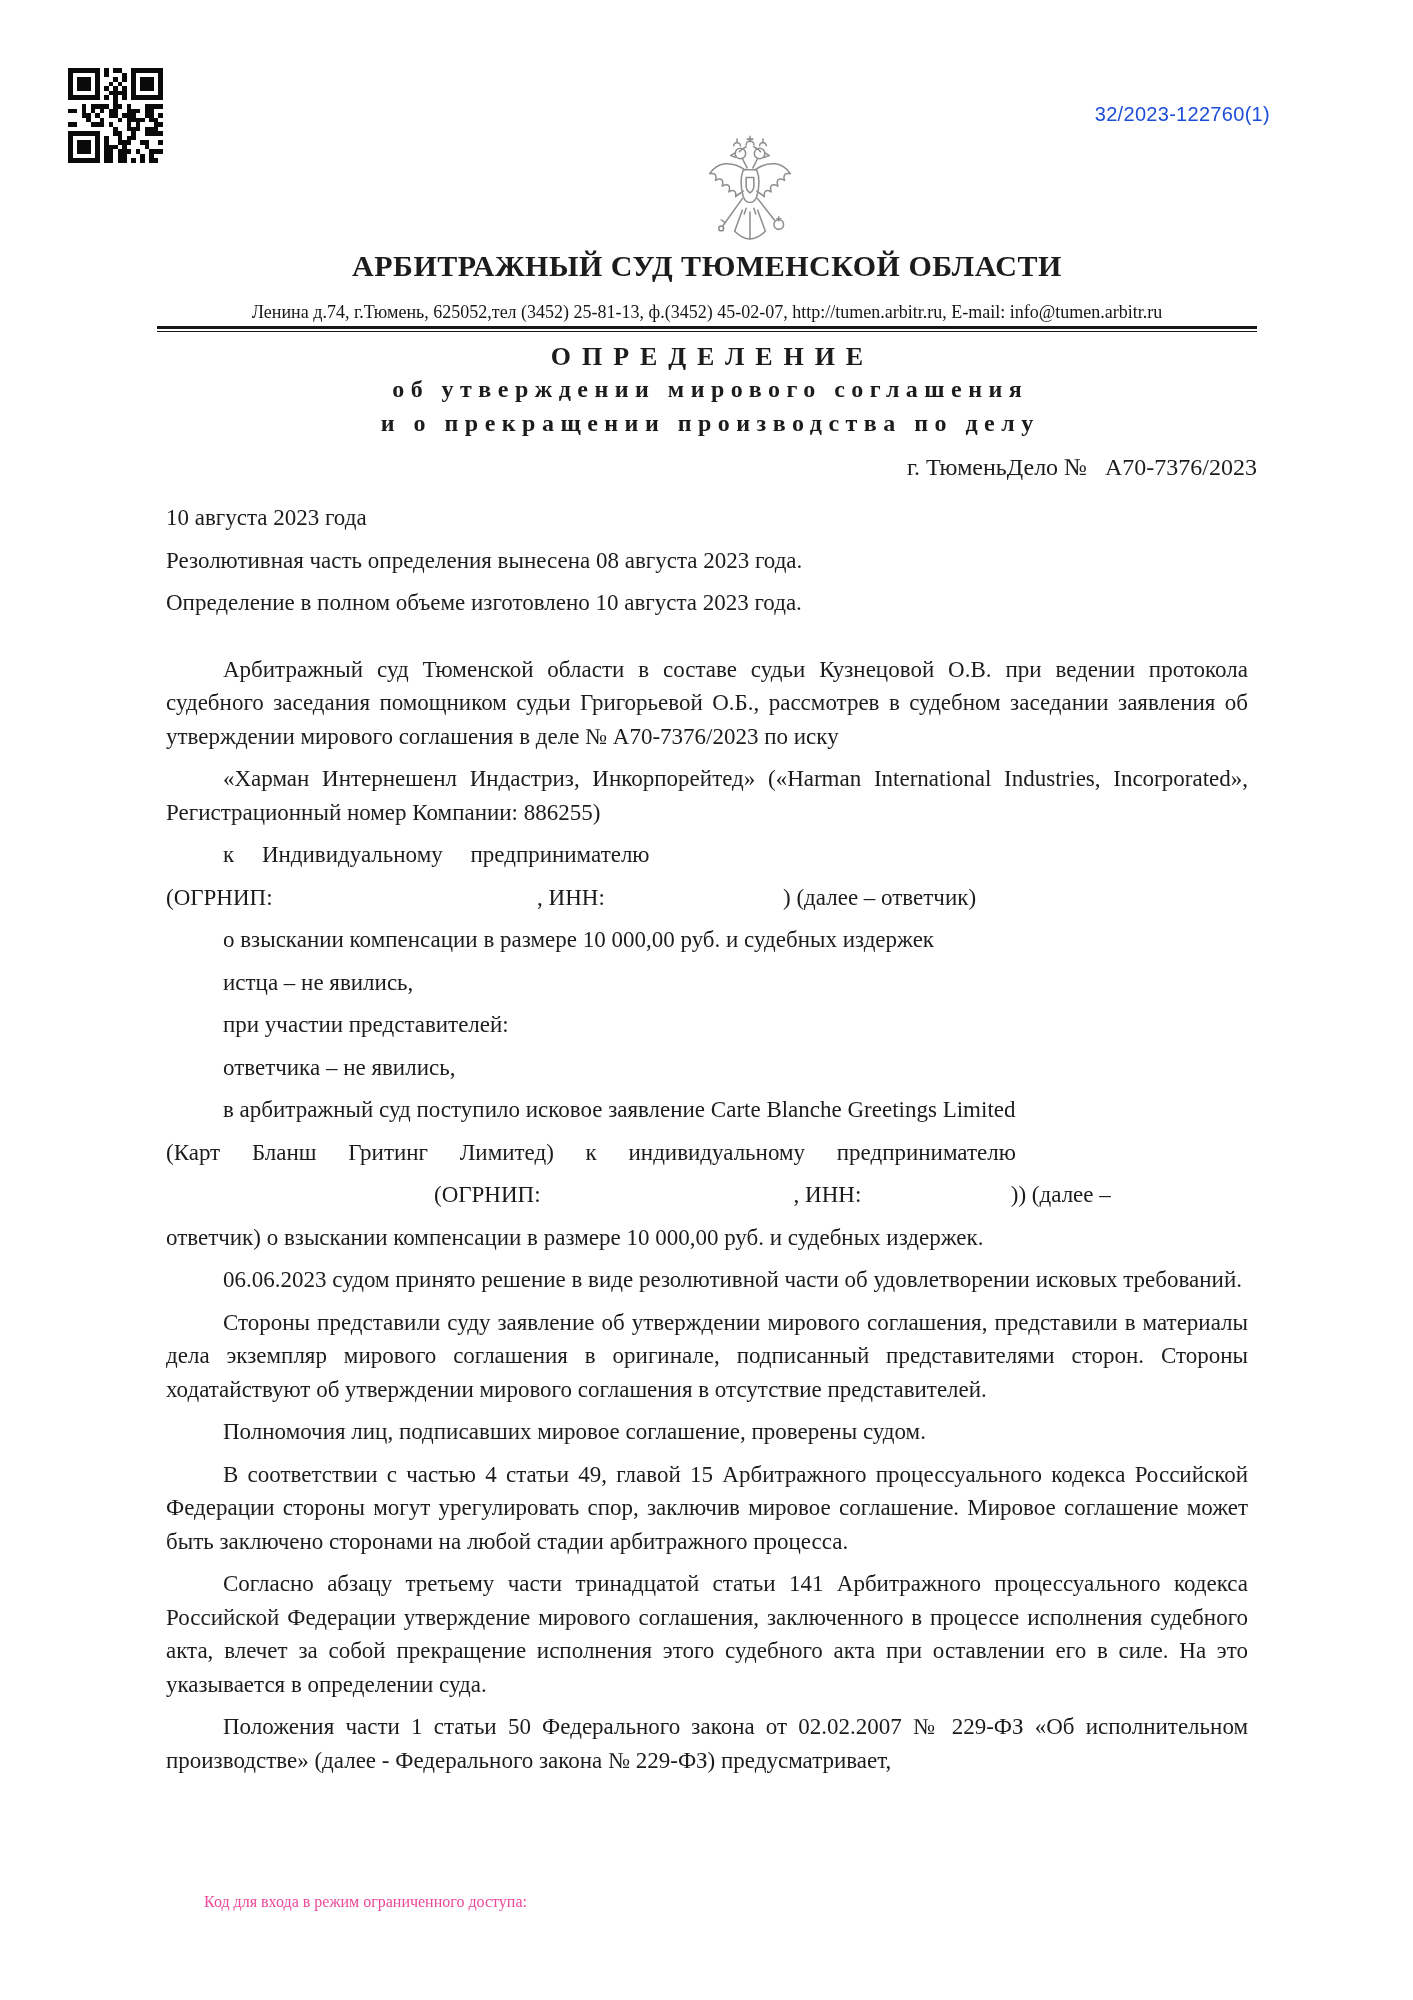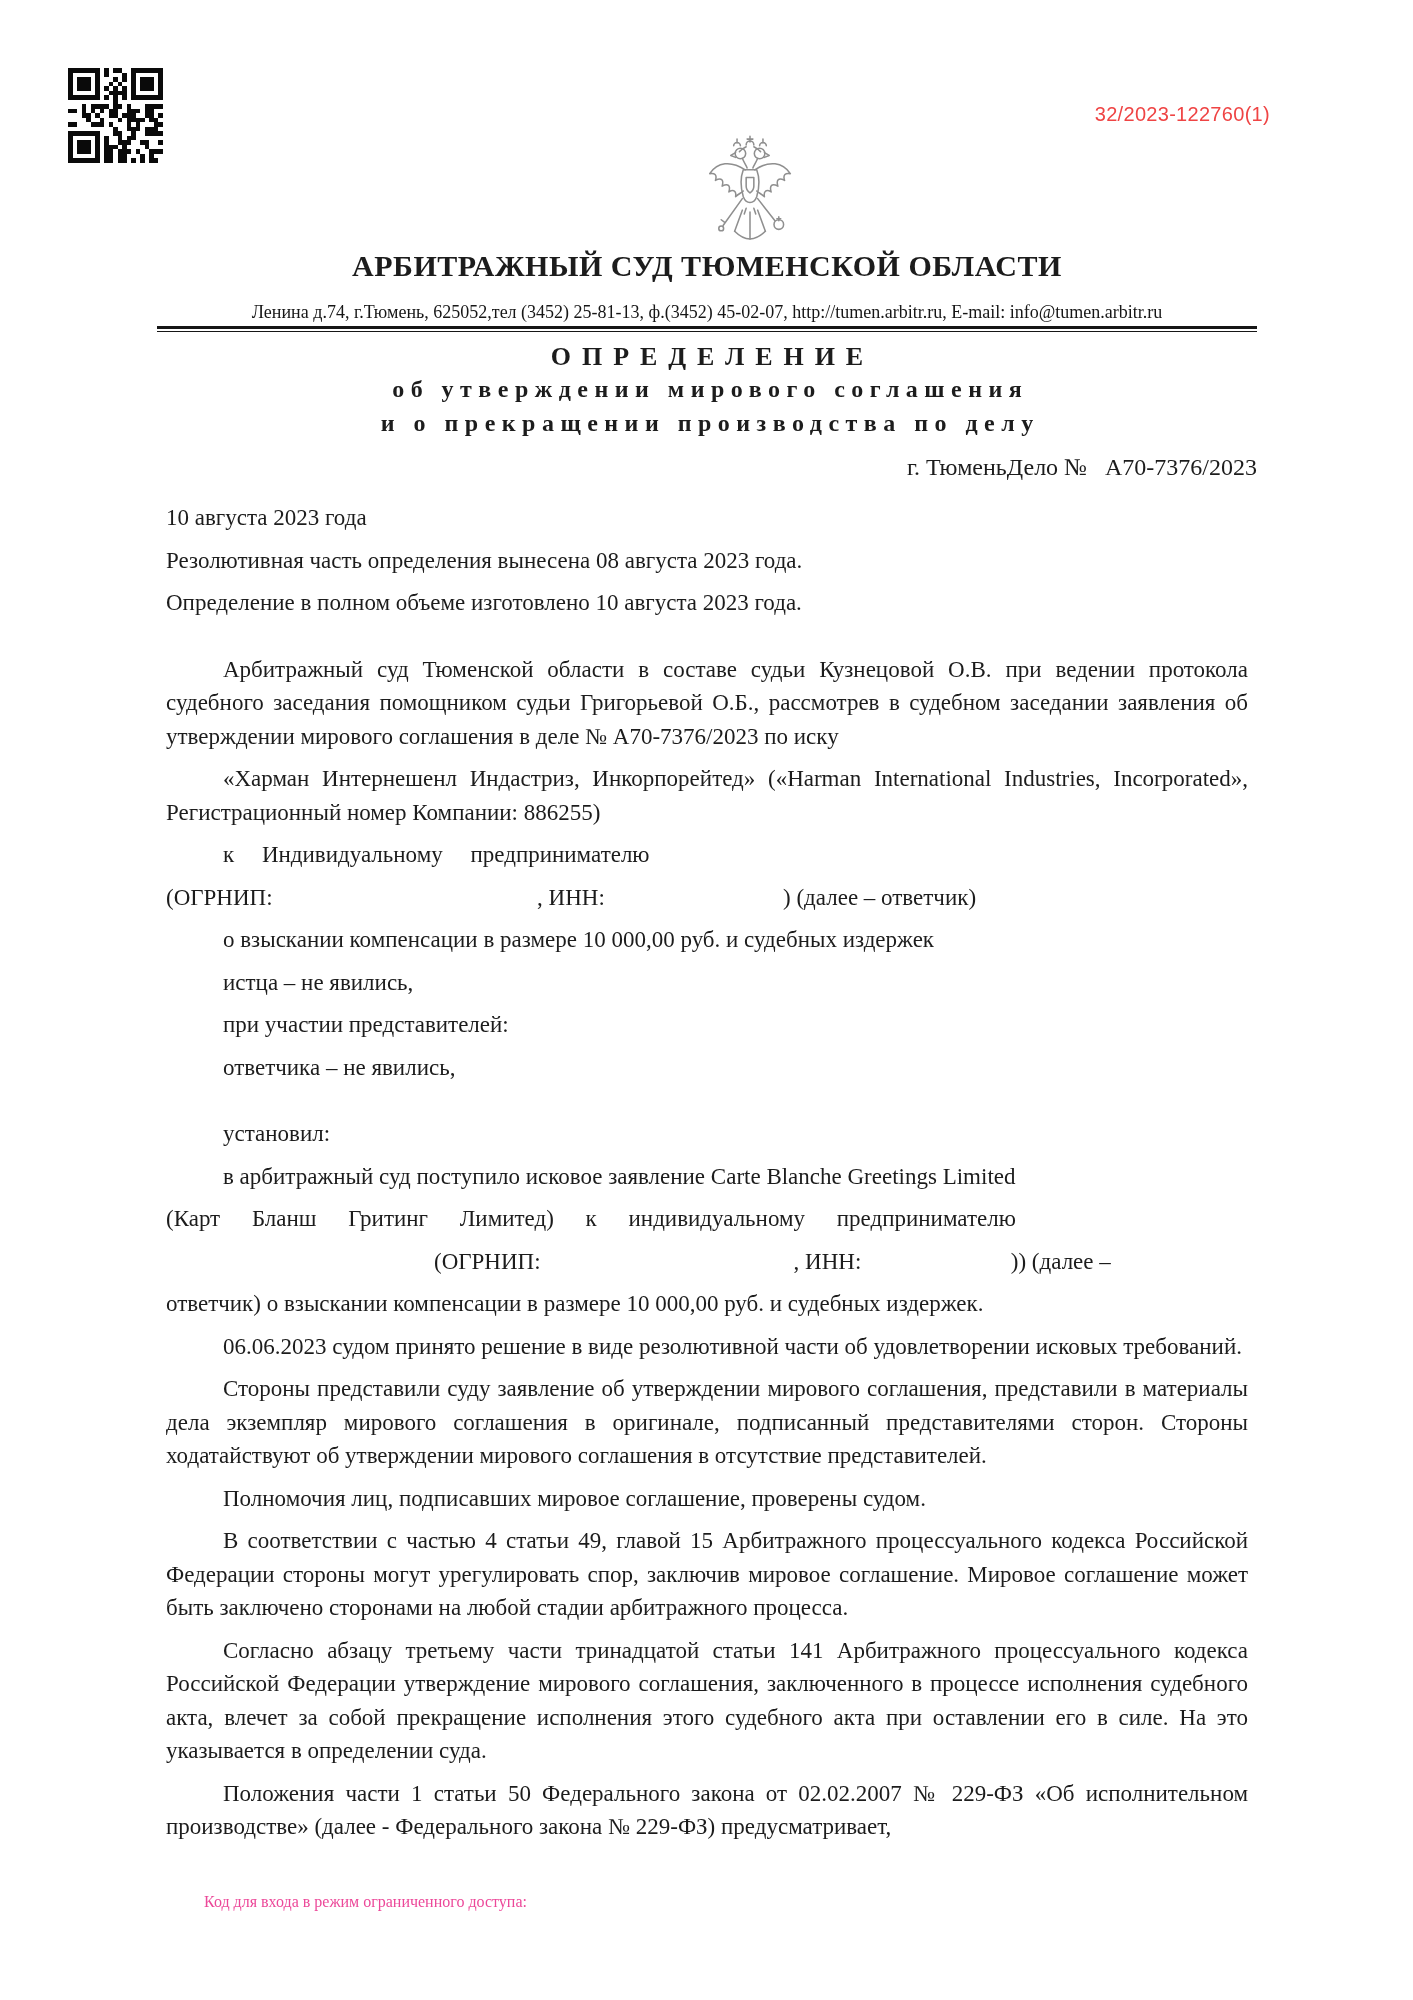--- a/index.html
+++ b/index.html
@@ -7,21 +7,21 @@
     position:relative;width:1413px;height:2000px;background:#ffffff;
     overflow:hidden;color:#1c1c1c;
     font-family:"Liberation Serif","DejaVu Serif",serif;
   }
   
   .qr{position:absolute;left:68px;top:68px;width:95px;height:95px;}
   .qr svg{width:100%;height:100%;shape-rendering:crispEdges;}
   .doc-number{
     position:absolute;top:103px;right:143px;
     font-family:"Liberation Sans","DejaVu Sans",sans-serif;
-    font-size:20px;color:#ef4444;letter-spacing:.3px;
+    font-size:20px;color:#1d4ed8;letter-spacing:.3px;
   }
   .coat{position:absolute;left:702px;top:126px;width:96px;height:128px;}
   .coat svg{width:100%;height:100%;}
   
   .header-block{position:absolute;left:157px;top:250px;width:1100px;text-align:center;}
   .court-name{font-size:30px;font-weight:bold;letter-spacing:.5px;line-height:32px;}
   .address-line{font-size:18px;line-height:22px;margin-top:19px;color:#161616;}
   .rule{height:2px;border-top:3px solid #161616;border-bottom:1px solid #161616;margin-top:3px;}
   .doc-title{font-size:26px;font-weight:bold;letter-spacing:.42em;margin-top:10px;line-height:30px;text-indent:.42em;}
   .doc-subtitle{font-size:24px;font-weight:bold;letter-spacing:.27em;line-height:34px;text-indent:.27em;}
@@ -246,21 +246,20 @@
     <p>Резолютивная часть определения вынесена 08 августа 2023 года.</p>
     <p>Определение в полном объеме изготовлено 10 августа 2023 года.</p>
     <p class="indent justify gap1">Арбитражный суд Тюменской области в составе судьи Кузнецовой О.В. при ведении протокола судебного заседания помощником судьи Григорьевой О.Б., рассмотрев в судебном заседании заявления об утверждении мирового соглашения в деле № А70-7376/2023 по иску</p>
     <p class="indent justify">«Харман Интернешенл Индастриз, Инкорпорейтед» («Harman International Industries, Incorporated», Регистрационный номер Компании: 886255)</p>
     <p class="indent ws-wide">к Индивидуальному предпринимателю</p>
     <p class="pre">(ОГРНИП:                                              , ИНН:                               ) (далее – ответчик)</p>
     <p class="indent">о взыскании компенсации в размере 10 000,00 руб. и судебных издержек</p>
     <p class="indent">истца – не явились,</p>
     <p class="indent">при участии представителей:</p>
     <p class="indent">ответчика – не явились,</p>
-    <p class="indent gap1">установил:</p>
     <p class="indent">в арбитражный суд поступило исковое заявление Carte Blanche Greetings Limited</p>
     <p class="ws-wider">(Карт Бланш Гритинг Лимитед) к индивидуальному предпринимателю</p>
     <p class="pre ind2">(ОГРНИП:                                            , ИНН:                          )) (далее –</p>
     <p>ответчик) о взыскании компенсации в размере 10 000,00 руб. и судебных издержек.</p>
     <p class="indent justify">06.06.2023 судом принято решение в виде резолютивной части об удовлетворении исковых требований.</p>
     <p class="indent justify">Стороны представили суду заявление об утверждении мирового соглашения, представили в материалы дела экземпляр мирового соглашения в оригинале, подписанный представителями сторон. Стороны ходатайствуют об утверждении мирового соглашения в отсутствие представителей.</p>
     <p class="indent">Полномочия лиц, подписавших мировое соглашение, проверены судом.</p>
     <p class="indent justify">В соответствии с частью 4 статьи 49, главой 15 Арбитражного процессуального кодекса Российской Федерации стороны могут урегулировать спор, заключив мировое соглашение. Мировое соглашение может быть заключено сторонами на любой стадии арбитражного процесса.</p>
     <p class="indent justify">Согласно абзацу третьему части тринадцатой статьи 141 Арбитражного процессуального кодекса Российской Федерации утверждение мирового соглашения, заключенного в процессе исполнения судебного акта, влечет за собой прекращение исполнения этого судебного акта при оставлении его в силе. На это указывается в определении суда.</p>
     <p class="indent justify">Положения части 1 статьи 50 Федерального закона от 02.02.2007 № 229-ФЗ «Об исполнительном производстве» (далее - Федерального закона № 229-ФЗ) предусматривает,</p>

